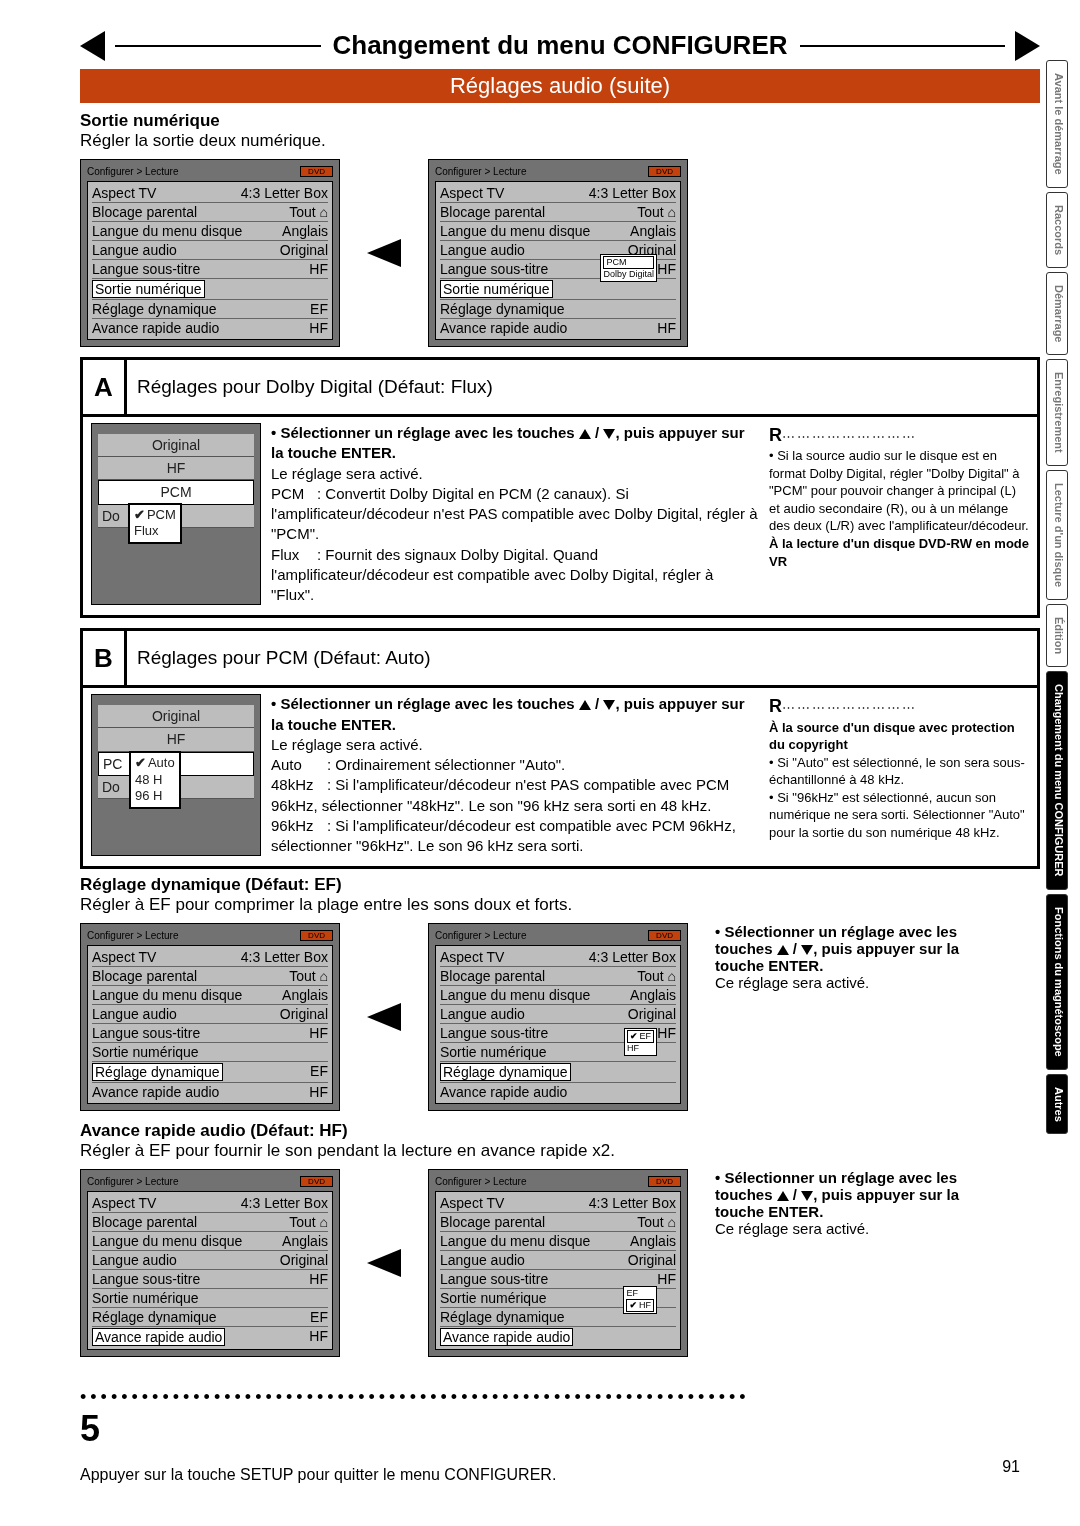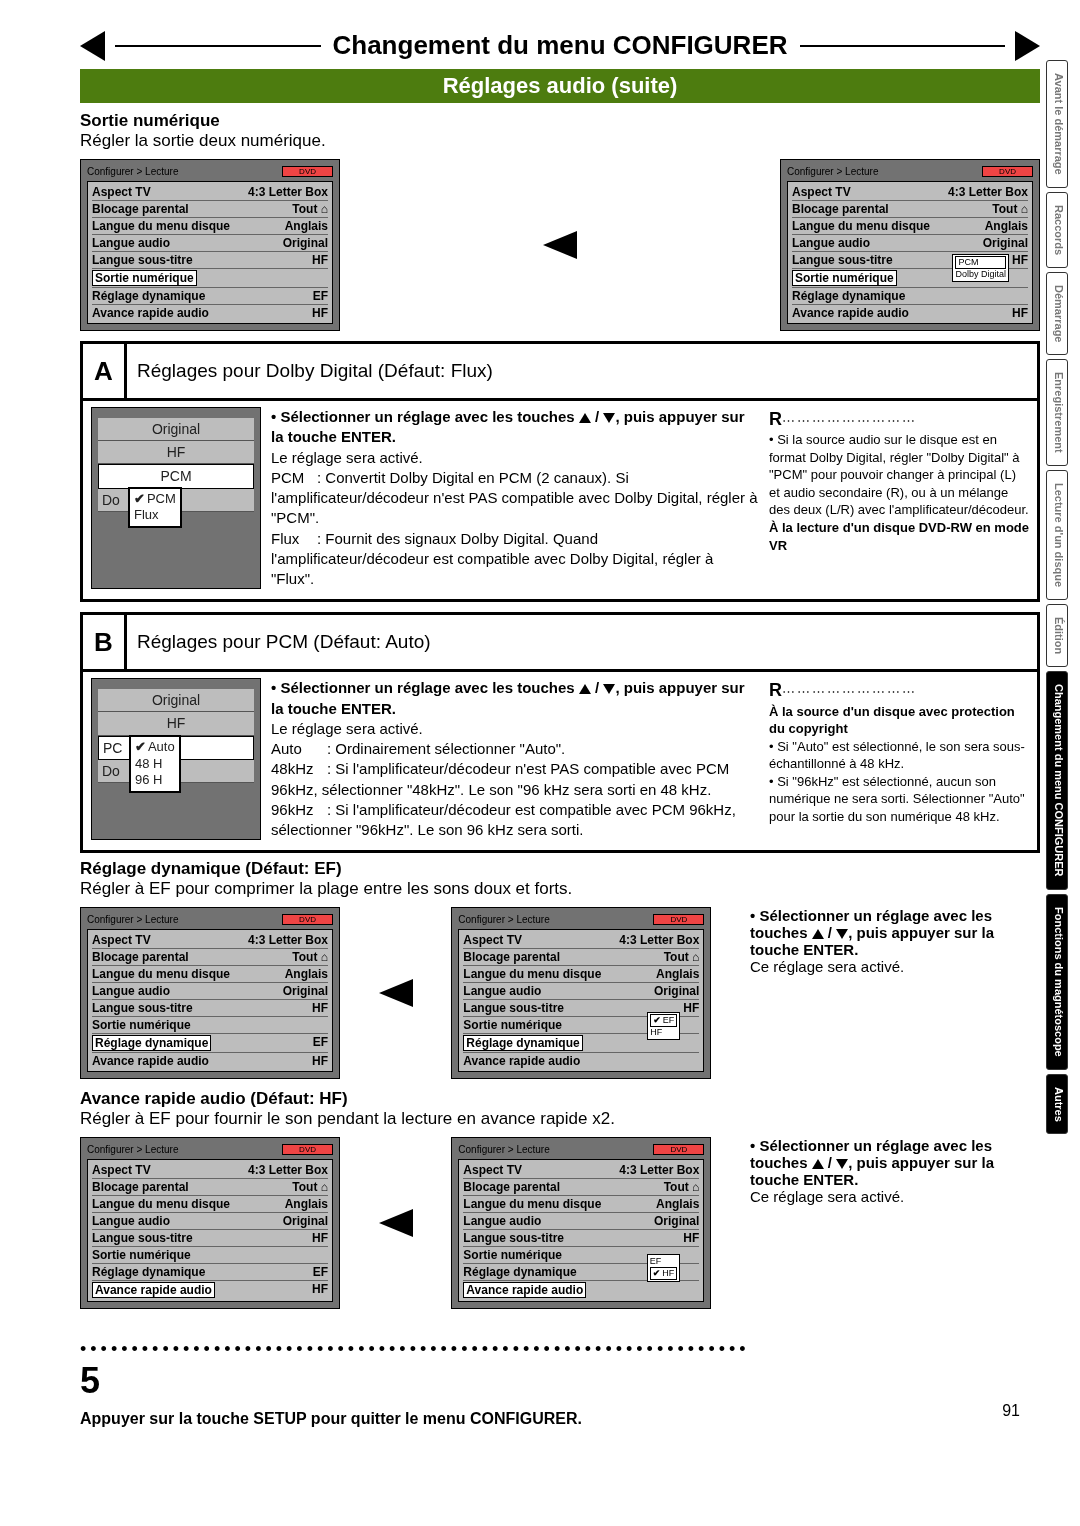--- a/index.html
+++ b/index.html
@@ -4,29 +4,29 @@
 <style>
   * { box-sizing: border-box; margin: 0; padding: 0; }
   body { font-family: Arial, Helvetica, sans-serif; background: #fff; width: 1080px; height: 1526px; position: relative; font-size: 13px; color: #000; }
   .page { padding: 30px 40px 30px 80px; position: relative; }
   .header-line { display: flex; align-items: center; justify-content: center; margin-bottom: 8px; }
   .arrow-left, .arrow-right { width:0; height:0; border-top:15px solid transparent; border-bottom:15px solid transparent; }
   .arrow-left { border-right:25px solid #000; margin-right:10px; }
   .arrow-right { border-left:25px solid #000; margin-left:10px; }
   .hline { flex:1; height:2px; background:#000; }
   .title { font-size:26px; font-weight:bold; padding:0 12px; white-space:nowrap; }
-  .subtitle-bar { background:#4d7c0f; color:#fff; text-align:center; font-size:22px; font-weight:bold; padding:4px 0; margin-bottom:8px; }
+  .subtitle-bar { background:#c2410c; color:#fff; text-align:center; font-size:22px; font-weight:normal; padding:4px 0; margin-bottom:8px; }
   .section-label { font-weight:bold; font-size:17px; }
   .body-text { font-size:17px; margin-bottom:8px; }
-  .row { display:flex; gap:27px; align-items:flex-start; margin-bottom:10px;justify-content:space-between; }
+  .row { display:flex; gap:27px; align-items:flex-start; margin-bottom:10px; }
   .panel { border:1px solid #000; background:#727272; width:260px; padding:6px; font-size:10px; color:#000; position:relative; }
   .panel-head { display:flex; justify-content:space-between; margin-bottom:4px; }
-  .dvd-badge { border:1px solid #000; background:#ef4444; font-size:8px; padding:0 16px; }
+  .dvd-badge { border:1px solid #000; background:#c2410c; font-size:8px; padding:0 7px; }
   .panel-body { border:1px solid #000; background:#bdbdbd; padding:2px 4px; }
-  .panel-row { display:flex; justify-content:space-between; border-bottom:1px solid #666; padding:1px 0; font-size:12px;font-weight:bold; }
+  .panel-row { display:flex; justify-content:space-between; border-bottom:1px solid #666; padding:1px 0; font-size:14px; }
   .panel-row:last-child { border-bottom:none; }
   .hl { background:#fff; border:1px solid #000; padding:0 2px; }
   .big-arrow { width:0; height:0; border-top:14px solid transparent; border-bottom:14px solid transparent; border-right:34px solid #000; align-self:center; }
   .rcol { font-size:15px; }
   .rcol b { font-weight:bold; }
   .tri-up, .tri-down { display:inline-block; width:0; height:0; vertical-align:middle; }
   .tri-up { border-left:6px solid transparent; border-right:6px solid transparent; border-bottom:10px solid #000; }
   .tri-down { border-left:6px solid transparent; border-right:6px solid transparent; border-top:10px solid #000; }
   .box-block { border:3px solid #000; margin:10px 0 6px 0; }
   .box-header { display:flex; align-items:stretch; }
@@ -38,21 +38,21 @@
   .mini-panel .sel { background:#fff; border:1px solid #000; }
   .popup { border:2px solid #000; background:#fff; display:inline-block; padding:2px 4px; font-size:13px; line-height:1.3; position:relative; }
   .check::before { content:"✔"; font-weight:bold; margin-right:2px; }
   .mid-col { flex:1.6; font-size:15px; line-height:1.35; }
   .mid-col b { font-weight:bold; }
   .note-col { width:260px; font-size:13px; line-height:1.35; }
   .note-col .dots { letter-spacing:2px; }
   .note-col b { font-weight:bold; }
   .step-dots { font-size:18px; letter-spacing:4px; margin-top:30px; }
   .step-num { font-size:36px; font-weight:bold; }
-  .step-text { font-size:16px; font-weight:bold; margin-top:8px; }
+  .step-text { font-size:16px; font-weight:normal; margin-top:16px; }
   .page-num { position:absolute; bottom:38px; right:60px; font-size:16px; }
   .side-tabs { position:absolute; right:12px; top:60px; width:22px; display:flex; flex-direction:column; gap:4px; }
   .tab { writing-mode:vertical-rl; text-orientation:mixed; font-size:11px; text-align:center; padding:12px 2px; border:1px solid #333; border-radius:3px; color:#777; background:#fff; font-weight:bold; white-space:nowrap; line-height:1.1; }
   .tab.active { background:#000; color:#fff; }
   .abs-popup { position:absolute; background:#fff; border:1px solid #000; font-size:9px; padding:1px 2px; line-height:1.2; }
 </style>
 </head>
 <body>
 
 <div class="page">

